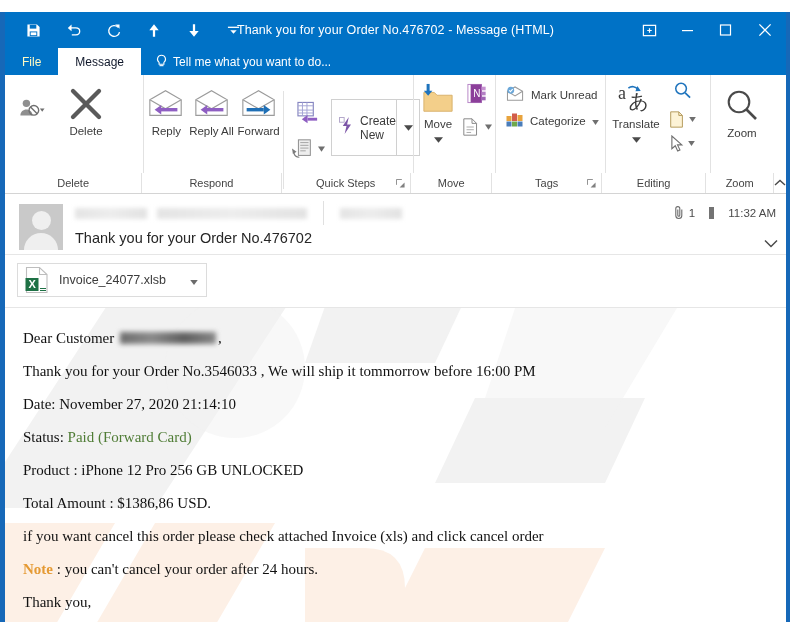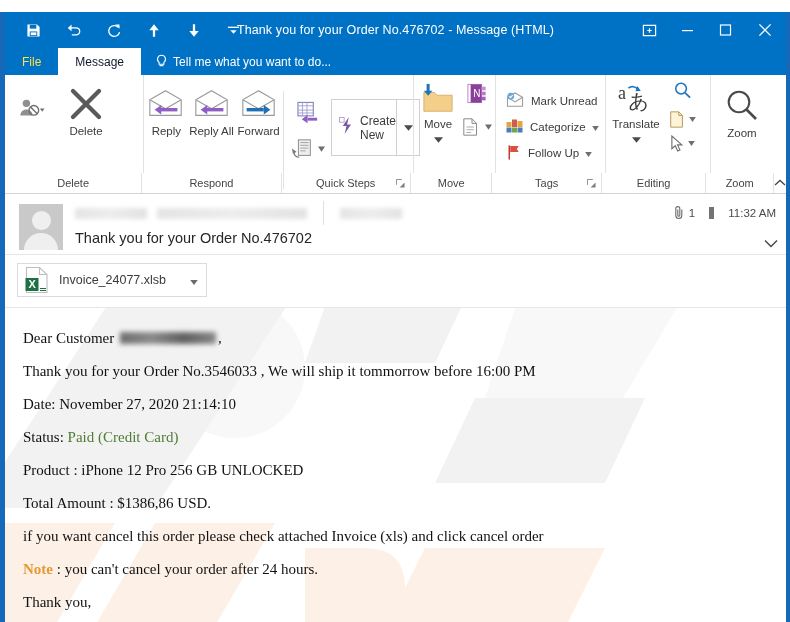--- a/index.html
+++ b/index.html
@@ -74,21 +74,21 @@
     background: #0072c6;
     display: flex;
     align-items: flex-end;
     flex: 0 0 auto;
   }
   .tab {
     height: 27px;
     padding: 0 17px;
     display: flex;
     align-items: center;
-    color: #fde047;
+    color: #fef9c3;
     font-size: 12px;
     box-sizing: border-box;
   }
   .tab.active {
     background: #ffffff;
     color: #0f172a;
   }
   .tellme {
     display: flex;
     align-items: center;
@@ -532,21 +532,21 @@
             <path d="M11 2v5h5" fill="none" stroke="#8a8a8a" stroke-width="1.1"></path>
             <path d="M5 11h8M5 14h8M5 17h5" stroke="#a5a5a5" stroke-width="1"></path>
           </svg>
           <svg width="7" height="6" viewBox="0 0 8 6">
               <path fill="#6f6f6f" d="M0 0h8L4 6z"></path>
             </svg>
         </div>
       </div>
     </div>
 
-    <div class="rgroup" style="width:110px; padding-top:13px; flex-direction:column; align-items:flex-start;">
+    <div class="rgroup" style="width:110px; padding-top:7px; flex-direction:column; align-items:flex-start;">
       <div class="smallbtn" style="margin-left:6px;">
         <span>
           <svg width="19" height="17" viewBox="0 0 20 18">
             <path d="M1.5 5.5 9.5 1l8 4.5V15h-16z" fill="#fff" stroke="#9b9b9b" stroke-width="1.1"></path>
             <path d="M1.5 5.5 9.5 10.5l8-5" fill="none" stroke="#9b9b9b" stroke-width="1.1"></path>
             <circle cx="5" cy="4.5" r="3.6" fill="#6ba7d8"></circle>
             <path d="M3.3 4.5 4.6 6 7 3.2" stroke="#fff" stroke-width="1.2" fill="none"></path>
           </svg>
         </span>
         <span>Mark Unread</span>
@@ -556,34 +556,20 @@
           <svg width="18" height="16" viewBox="0 0 18 16">
             <rect x="0.5" y="4" width="5" height="5" fill="#e8a33d"></rect>
             <rect x="6" y="1.5" width="5" height="7.5" fill="#d25c4a"></rect>
             <rect x="11.5" y="3" width="5" height="6" fill="#e8a33d"></rect>
             <rect x="0.5" y="9.5" width="5" height="5" fill="#4a7dba"></rect>
             <rect x="6" y="9.5" width="5" height="5" fill="#6fa84b"></rect>
             <rect x="11.5" y="9.5" width="5" height="5" fill="#4a7dba"></rect>
           </svg>
         </span>
         <span>Categorize</span>
-        <span>
-          <svg width="7" height="5" viewBox="0 0 8 6">
-              <path fill="#6f6f6f" d="M0 0h8L4 6z"></path>
-            </svg>
-        </span>
-      </div>
-      <div class="smallbtn" style="margin-left:6px;">
-        <span>
-          <svg width="16" height="17" viewBox="0 0 16 18">
-            <path d="M3 1.5v15" stroke="#c0392b" stroke-width="1.6"></path>
-            <path d="M4 2h9l-2 3.2L13 8.5H4z" fill="#d9503f"></path>
-          </svg>
-        </span>
-        <span>Follow Up</span>
         <span>
           <svg width="7" height="5" viewBox="0 0 8 6">
               <path fill="#6f6f6f" d="M0 0h8L4 6z"></path>
             </svg>
         </span>
       </div>
     </div>
 
     <div class="rgroup" style="width:105px;">
       <div class="bigbtn" style="width:60px; padding-top:5px;">
@@ -742,21 +728,21 @@
     </svg>
 
     <div class="mail-text">
       <p>
         <span>Dear Customer</span>
         <span class="redact-inline"></span><span>,</span>
       </p>
       <p>Thank you for your Order No.3546033 , We will ship it tommorrow before 16:00 PM</p>
       <p>Date: November 27, 2020 21:14:10</p>
       <p>
-        <span>Status: </span><span class="green">Paid (Credit Card)</span>
+        <span>Status: </span><span class="green">Paid (Forward Card)</span>
       </p>
       <p>Product : iPhone 12 Pro 256 GB UNLOCKED</p>
       <p>Total Amount : $1386,86 USD.</p>
       <p>if you want cancel this order please check attached Invoice (xls) and click cancel order</p>
       <p>
         <span class="note">Note</span><span> : you can't cancel your order after 24 hours.</span>
       </p>
       <p>Thank you,</p>
       <p>Sales Support.</p>
     </div>

